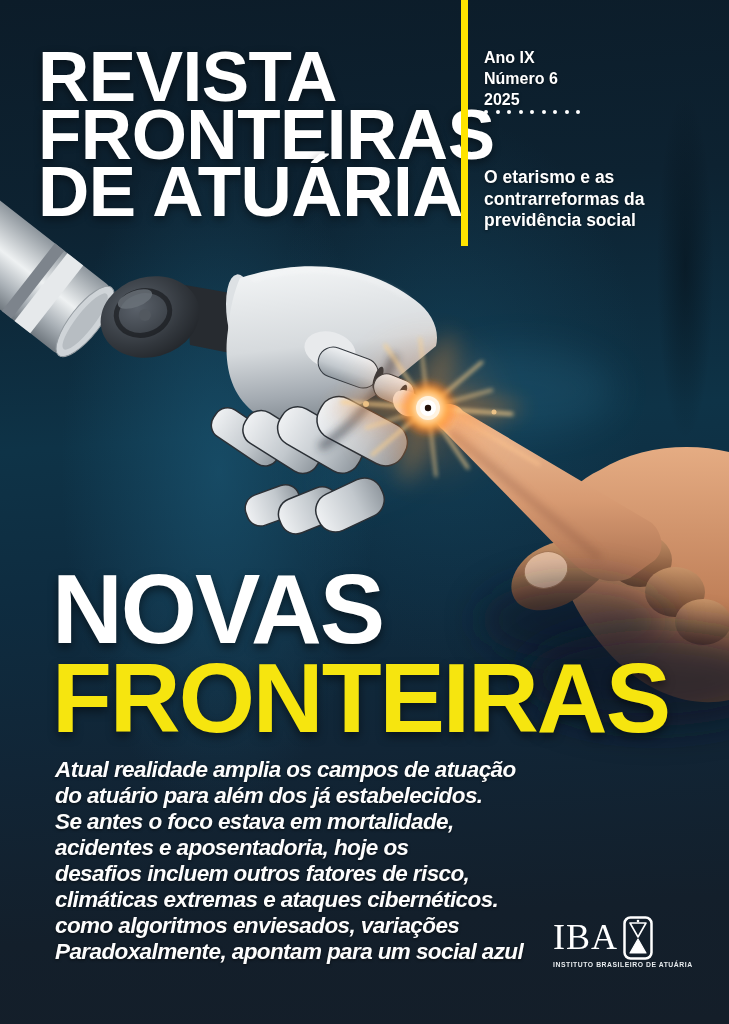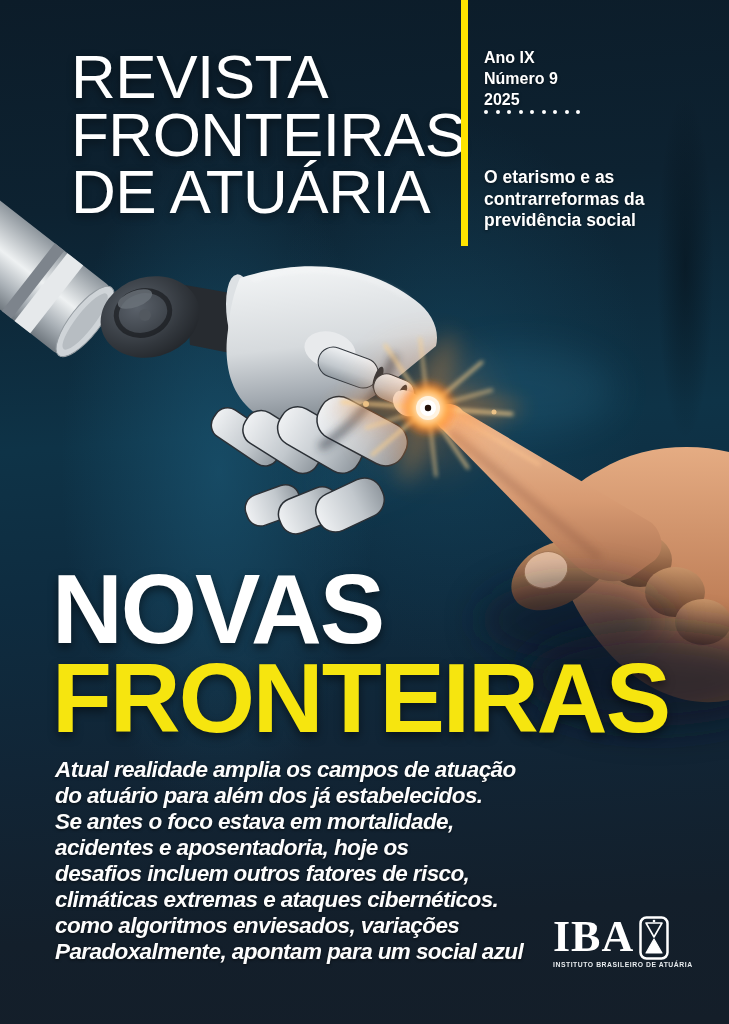--- a/index.html
+++ b/index.html
@@ -8,42 +8,42 @@
     font-family:"Liberation Sans",sans-serif;color:#fff;
     background:
       radial-gradient(closest-side at 30% 46%, rgba(30,95,126,.55), rgba(30,95,126,0) 72%),
       radial-gradient(closest-side at 62% 38%, rgba(26,84,112,.38), rgba(26,84,112,0) 70%),
       radial-gradient(closest-side at 94% 26%, rgba(4,14,22,.5), rgba(4,14,22,0) 65%),
       linear-gradient(176deg,#0c1c29 0%,#0d2231 20%,#0e3347 42%,#0e2c40 56%,#112536 72%,#131f2b 88%,#141e29 100%);
   }
   .scene{position:absolute;inset:0;z-index:1;}
   .layer{position:absolute;z-index:2;}
 
-  .masthead{left:71px;top:48px;font-size:62px;line-height:57.5px;font-weight:400;
+  .masthead{left:38px;top:48px;font-size:71px;line-height:57.5px;font-weight:700;
     letter-spacing:-.5px;text-shadow:0 3px 8px rgba(0,0,0,.45);}
   .issue{left:484px;top:47px;font-size:16px;line-height:21px;font-weight:700;
     text-shadow:0 1px 3px rgba(0,0,0,.5);}
   .yellow-bar{left:461px;top:0;width:7px;height:246px;background:#ffe400;z-index:2;}
   .dots{left:484px;top:110px;height:5px;width:110px;white-space:nowrap;}
   .dot{width:4px;height:4px;border-radius:50%;background:#fff;display:inline-block;
     margin-right:7.5px;vertical-align:top;}
   .feature{left:484px;top:167px;font-size:17.5px;line-height:21.5px;font-weight:700;
     text-shadow:0 1px 3px rgba(0,0,0,.5);}
 
   .headline{left:52px;top:565px;font-weight:700;letter-spacing:-2px;line-height:89px;
     text-shadow:0 4px 10px rgba(0,0,0,.5);}
   .headline .w1{font-size:98px;color:#ffffff;}
   .headline .w2{font-size:98px;color:#f6e50f;}
 
   .deck{left:55px;top:757px;font-size:22.5px;line-height:26px;font-weight:700;
     letter-spacing:-.6px;color:#fdfdfd;text-shadow:0 1px 3px rgba(0,0,0,.6);font-style:italic;}
 
   .logo{left:553px;top:914px;width:140px;}
   .logo-row{display:flex;align-items:flex-start;}
-  .logo-acronym{font-family:"Liberation Serif",serif;font-weight:700;font-size:44px;
+  .logo-acronym{font-family:"Liberation Serif",serif;font-weight:400;font-size:36px;
     line-height:46px;letter-spacing:1px;}
   .logo-mark{margin-left:5px;margin-top:2px;}
   .logo-tagline{font-size:6.8px;letter-spacing:.55px;font-weight:700;margin-top:1px;
     white-space:nowrap;color:#e8ecef;}
 </style>
 </head>
 <body>
 
 <div class="cover">
 
@@ -214,21 +214,21 @@
   <div class="layer masthead">
     <div>REVISTA</div>
     <div>FRONTEIRAS</div>
     <div>DE ATUÁRIA</div>
   </div>
 
   <div class="layer yellow-bar"></div>
 
   <div class="layer issue">
     <div>Ano IX</div>
-    <div>Número 9</div>
+    <div>Número 6</div>
     <div>2025</div>
   </div>
   <div class="layer dots"><span class="dot"></span><span class="dot"></span><span class="dot"></span><span class="dot"></span><span class="dot"></span><span class="dot"></span><span class="dot"></span><span class="dot"></span><span class="dot"></span></div>
 
   <div class="layer feature">
     <div>O etarismo e as</div>
     <div>contrarreformas da</div>
     <div>previdência social</div>
   </div>
 

